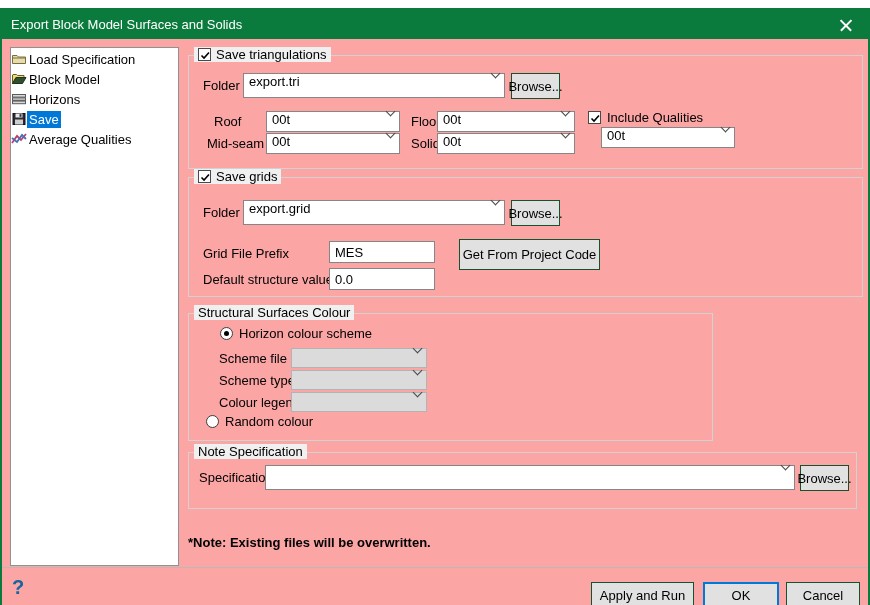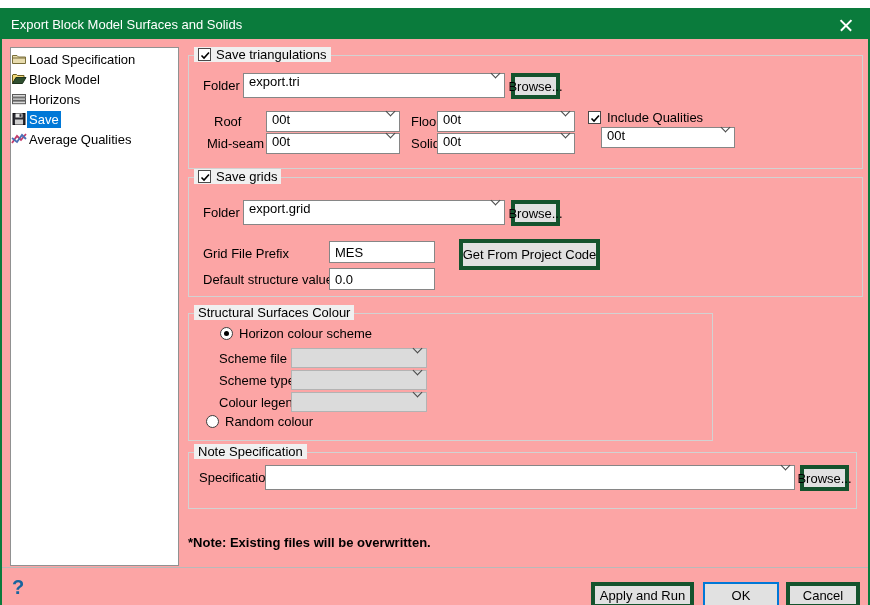--- a/index.html
+++ b/index.html
@@ -40,21 +40,21 @@
   
   .lbl { position:absolute; white-space:nowrap; }
   .combo { position:absolute; background:#fff; border:1px solid #868686;
            display:flex; align-items:flex-start; padding:0 5px; }
   .combo .val { flex:1; overflow:hidden; white-space:nowrap; }
   .chev { flex:none; width:7px; height:7px; border-right:1.4px solid #474747;
           border-bottom:1.4px solid #474747; transform:rotate(45deg); margin-top:-4px; margin-left:4px; }
   .combo.disabled { background:#dbdbdb; border-color:#b3b3b3; }
   .tinput { position:absolute; background:#fff; border:1px solid #868686;
             display:flex; align-items:center; padding:0 5px; }
-  .btn { position:absolute; background:#e1e1e1; border:4px solid #14532d;
+  .btn { position:absolute; background:#e1e1e1; border:1px solid #14532d;
          display:flex; align-items:center; justify-content:center; white-space:nowrap; cursor:default; }
   .btn.default { border:2px solid #0078d7; }
 
   .cb { width:13px; height:13px; background:#fff; border:1px solid #494949; position:relative; flex:none; }
   .cb svg { position:absolute; left:0; top:0; }
 
   .radio { width:13px; height:13px; background:#fff; border:1px solid #3d3d3d;
            border-radius:50%; position:relative; flex:none; }
   .radio.sel::after { content:""; position:absolute; left:3px; top:3px; width:5px; height:5px;
            border-radius:50%; background:#000; }

